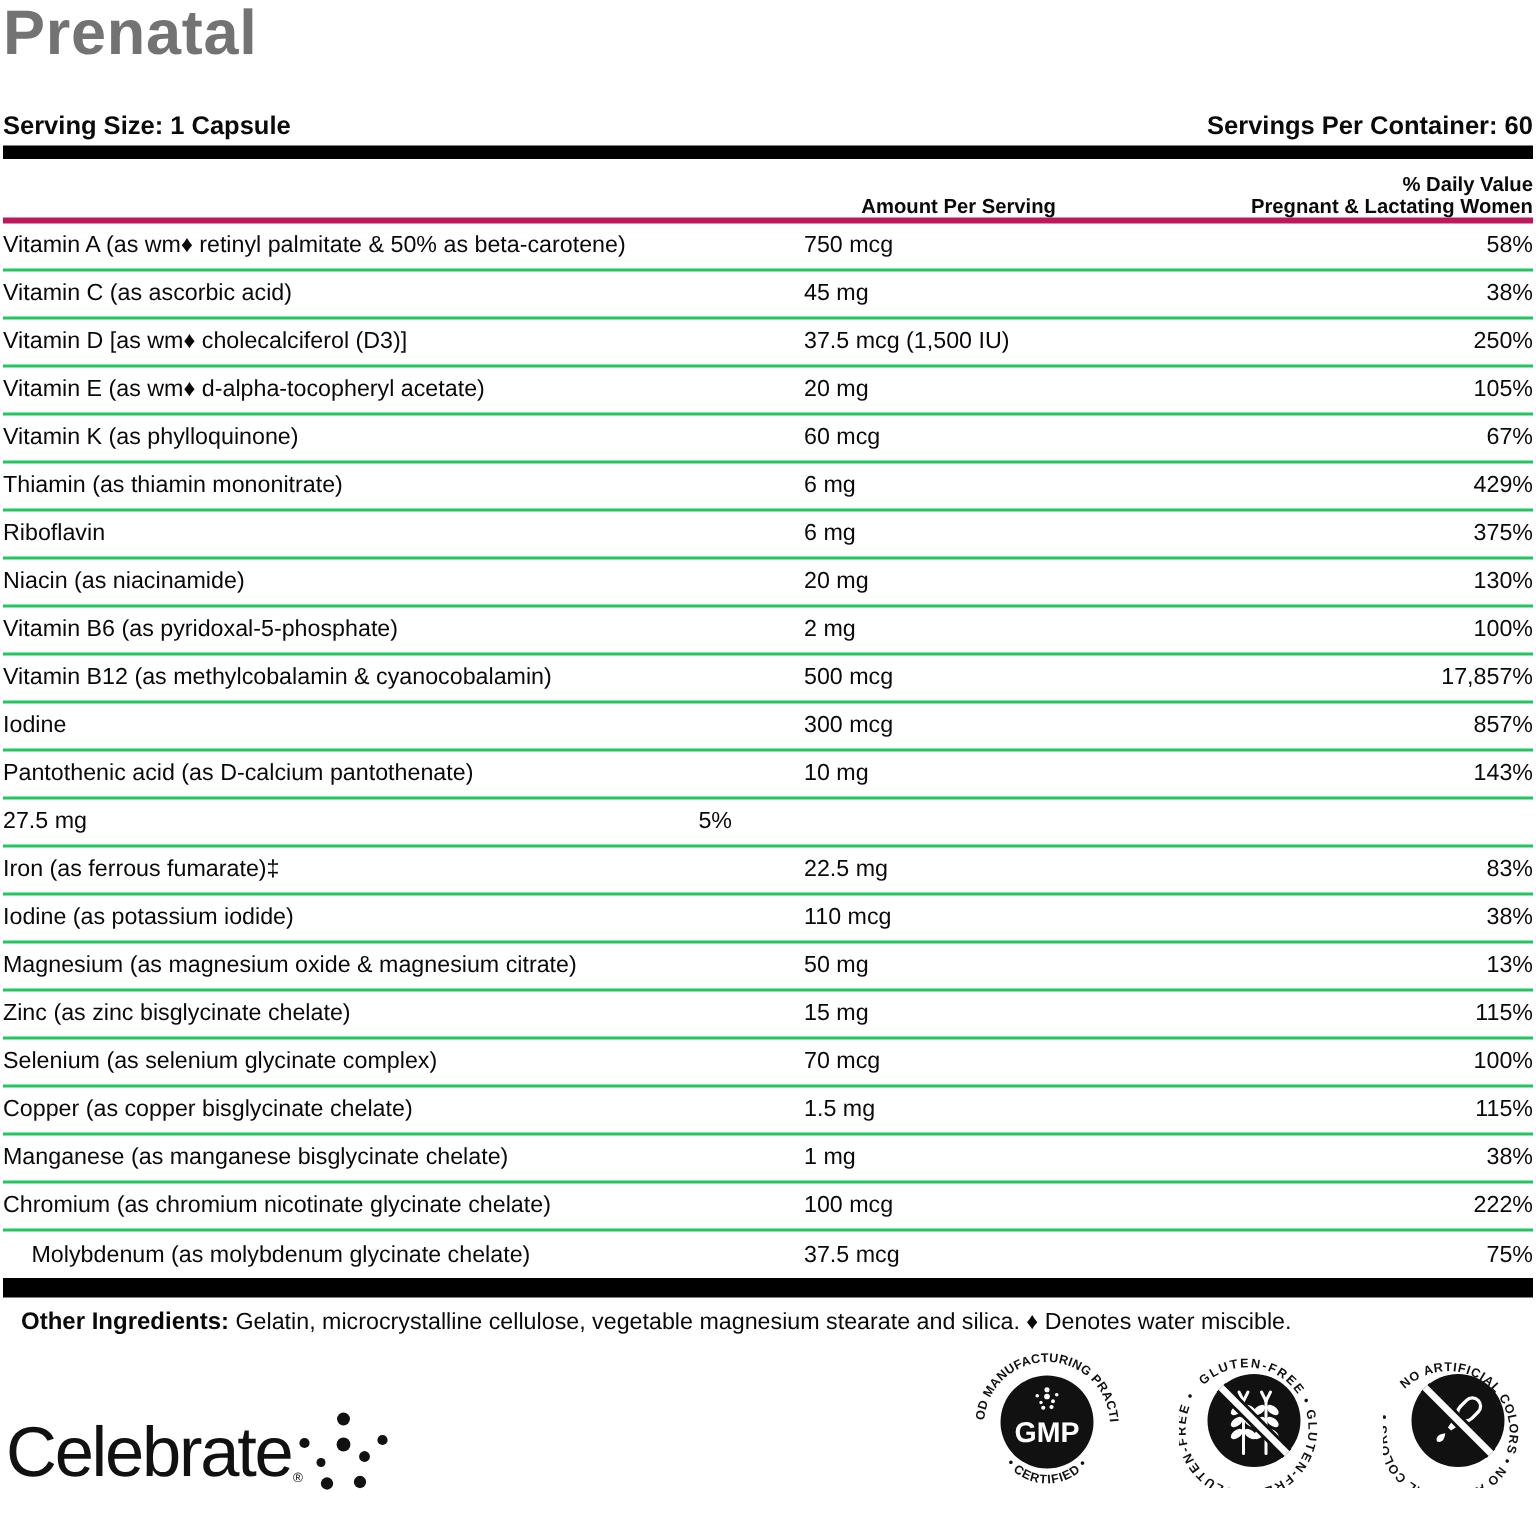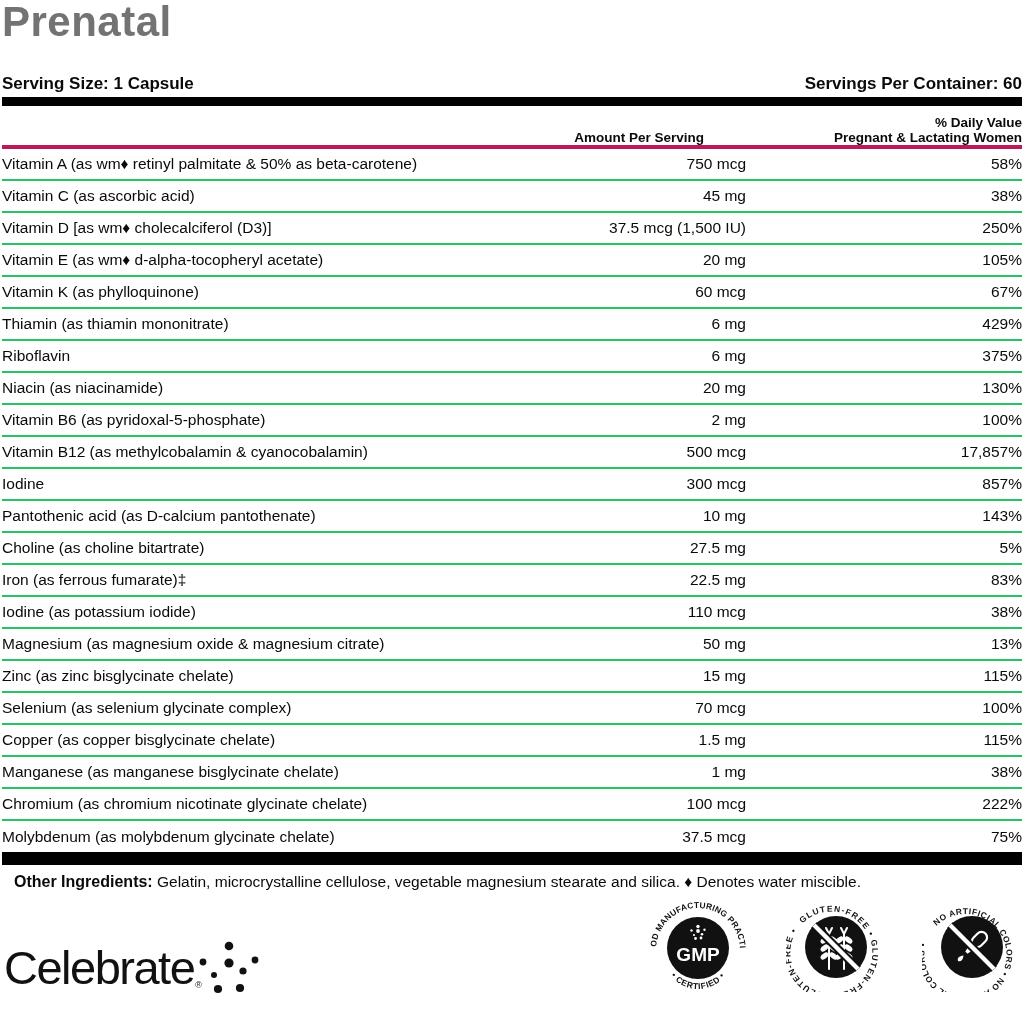--- a/index.html
+++ b/index.html
@@ -24,23 +24,23 @@
     border-bottom:4px solid #be185d;
     gap:42px;
   }
   .header-row .spacer{flex:1;}
   .col-amt-head{width:200px;text-align:right;font-weight:bold;font-size:13.5px;}
   .col-dv-head{width:276px;text-align:right;font-weight:bold;font-size:13.5px;line-height:15px;}
   .rows .row{
     display:flex;align-items:center;height:30px;
     border-bottom:2px solid #22c55e;font-size:15.5px;
   }
-  .rows .row:last-child{border-bottom:none;height:31px;}
+  .rows .row:last-child{border-bottom:none;height:31px;margin-left:19px;}
   .row .cell-name{flex:1;white-space:nowrap;}
-  .row .cell-amt{width:210px;text-align:right;white-space:nowrap;}
+  .row .cell-amt{width:210px;text-align:left;white-space:nowrap;}
   .row .cell-dv{width:276px;text-align:right;white-space:nowrap;}
   .other-ing{margin:7px 0 0 12px;font-size:15.5px;line-height:20px;}
   .other-ing .oi-label{font-weight:bold;font-size:16px;}
   .footer{
     display:flex;justify-content:space-between;align-items:flex-end;
     margin-top:4px;height:96px;
   }
   .logo{display:flex;align-items:flex-end;padding-left:2px;}
   .logo .brand{font-size:47px;line-height:48px;font-weight:400;letter-spacing:-1.5px;color:#111;}
   .logo .reg{font-size:9px;line-height:10px;align-self:flex-end;margin:0 0 2px 1px;color:#111;}
@@ -127,21 +127,20 @@
         <span class="cell-name">Iodine</span>
         <span class="cell-amt">300 mcg</span>
         <span class="cell-dv">857%</span>
       </div>
     <div class="row">
         <span class="cell-name">Pantothenic acid (as D-calcium pantothenate)</span>
         <span class="cell-amt">10 mg</span>
         <span class="cell-dv">143%</span>
       </div>
     <div class="row">
-        <span class="cell-name">Choline (as choline bitartrate)</span>
         <span class="cell-amt">27.5 mg</span>
         <span class="cell-dv">5%</span>
       </div>
     <div class="row">
         <span class="cell-name">Iron (as ferrous fumarate)‡</span>
         <span class="cell-amt">22.5 mg</span>
         <span class="cell-dv">83%</span>
       </div>
     <div class="row">
         <span class="cell-name">Iodine (as potassium iodide)</span>

